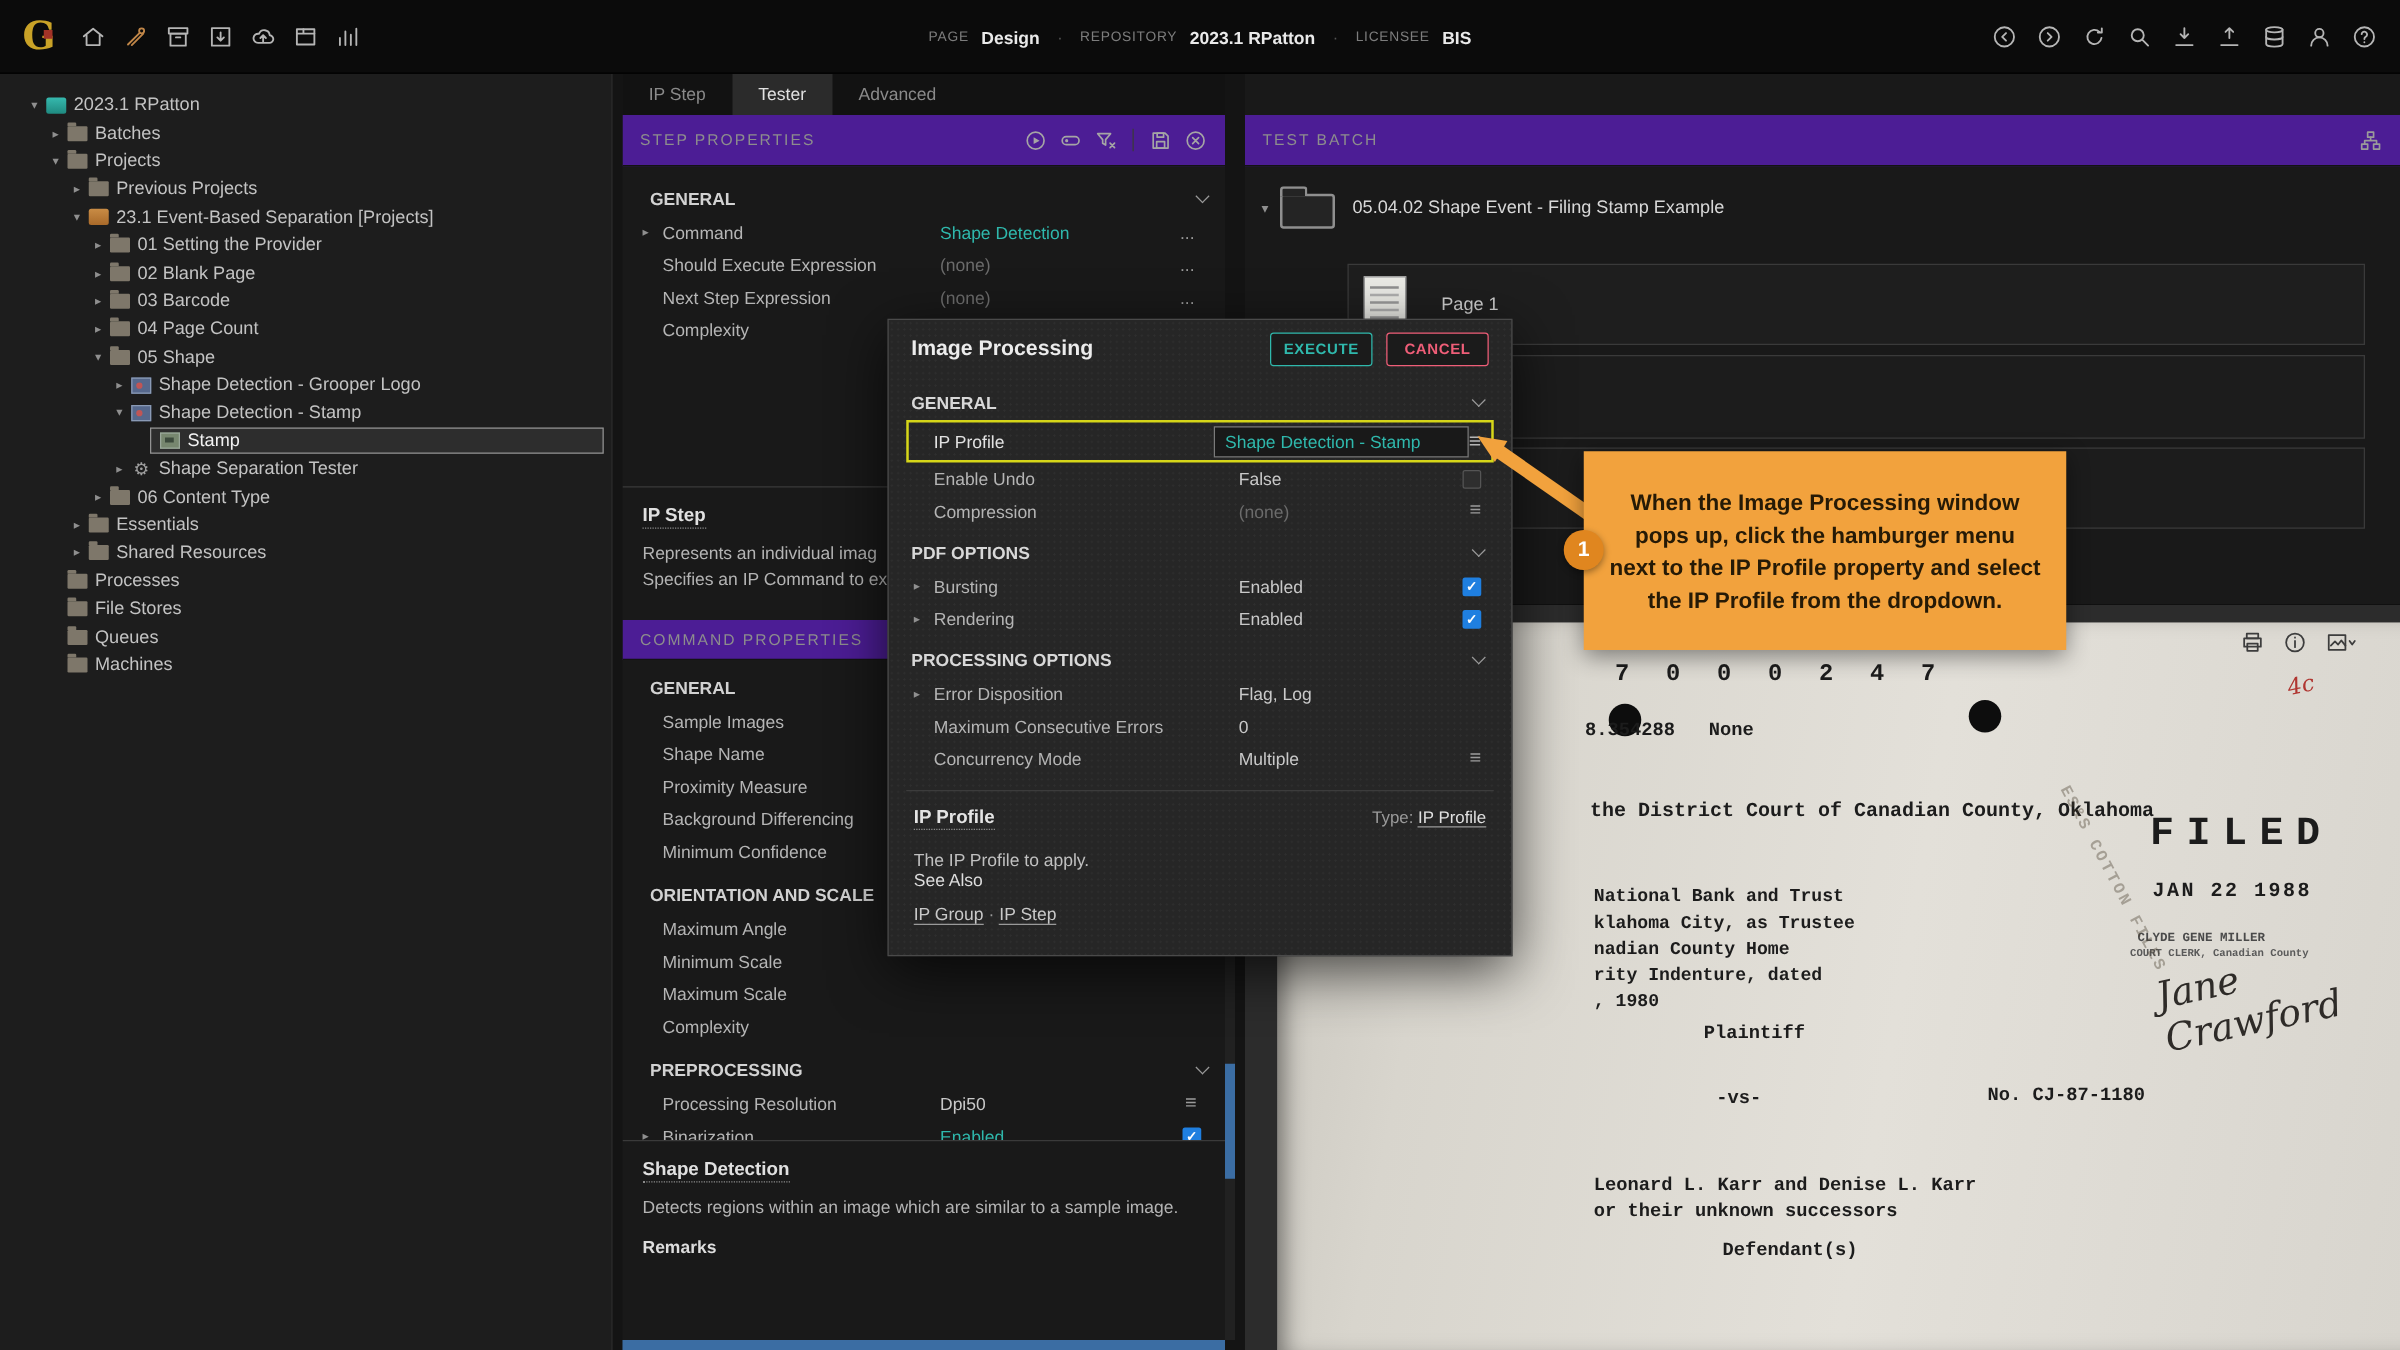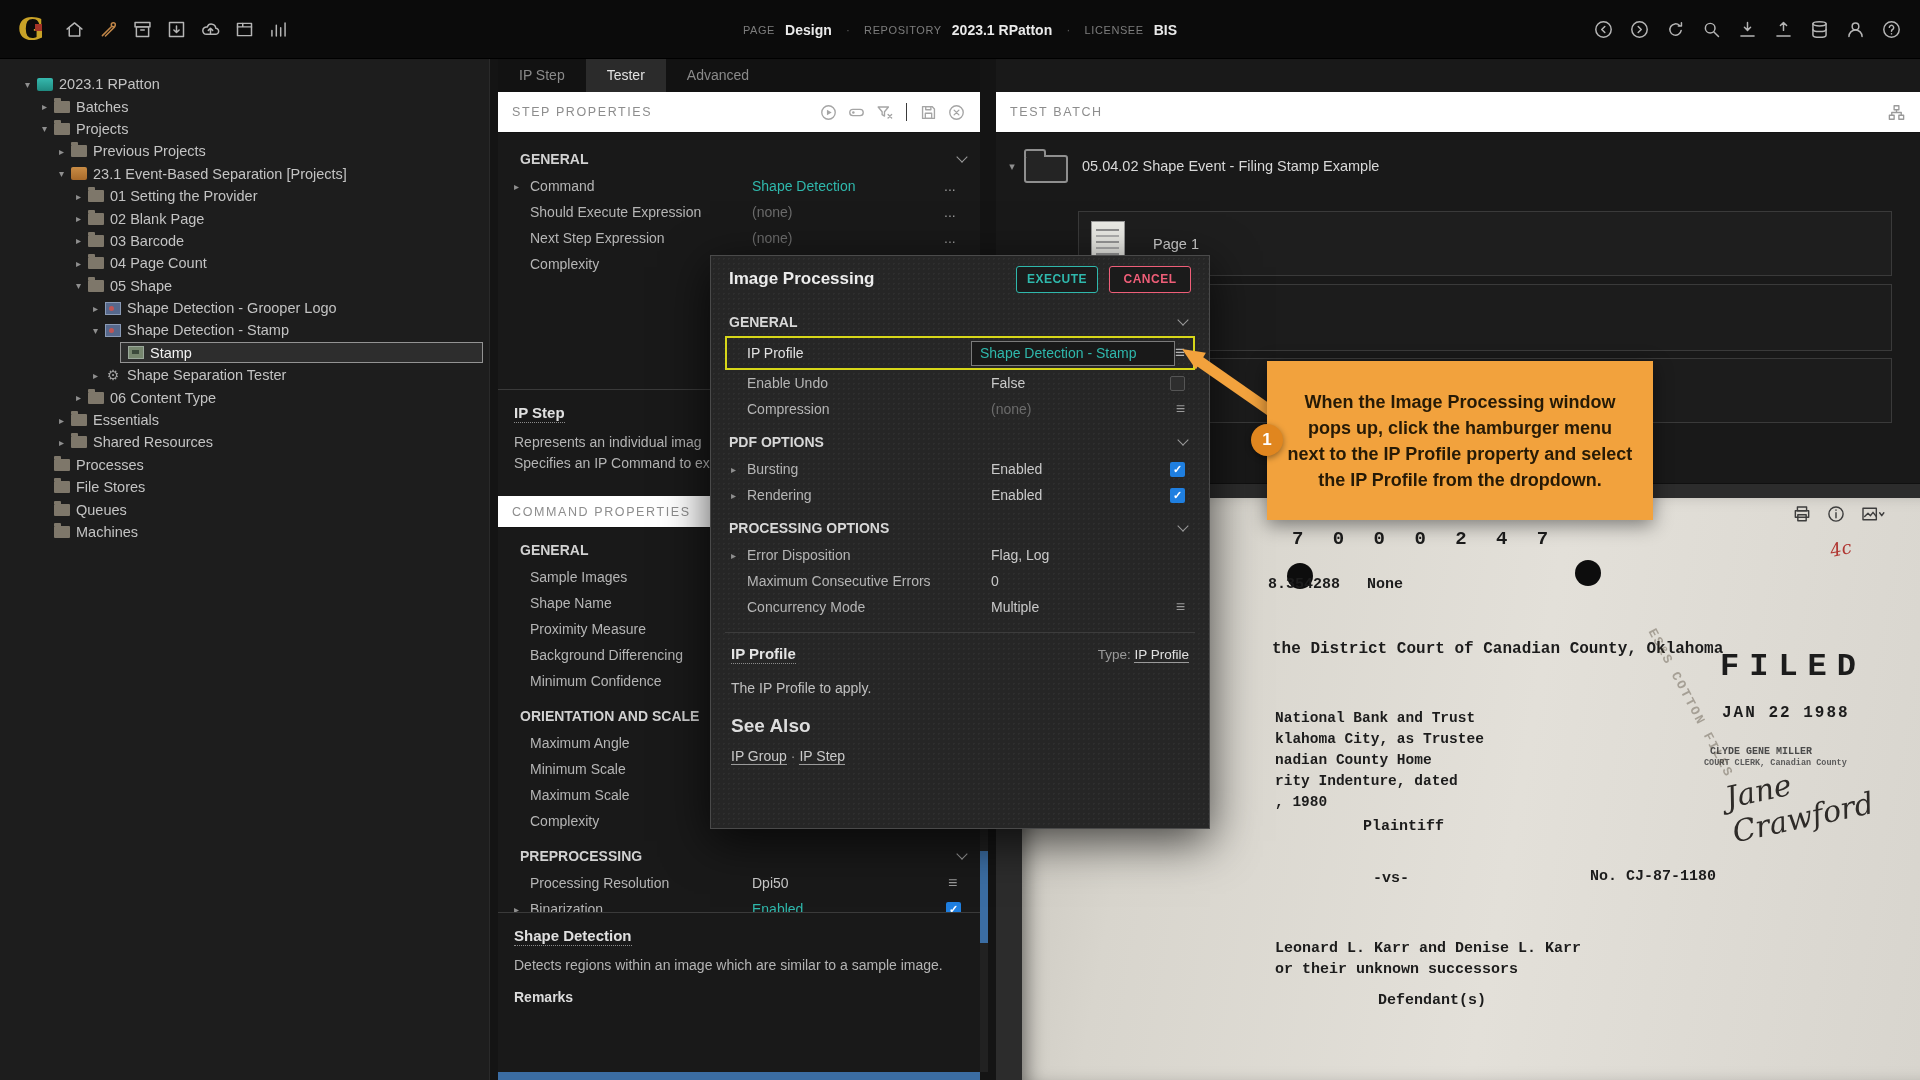--- a/index.html
+++ b/index.html
@@ -36,21 +36,21 @@
   .ic.stamp{background:#77876f;border:1px solid #9aa89a;height:13px}
   .ic.stamp::after{content:"";position:absolute;left:3px;top:3px;width:7px;height:4px;background:#3c4a3c}
   .gearglyph{flex:none;width:16px;color:#a0a0a0;font-size:14px;line-height:14px;margin-left:2px;text-align:center}
   .sel{display:flex;align-items:center;flex:1;margin-right:6px;border:1px solid #939393;background:#2d2d2d;height:21px;padding:0 5px;color:#f2f2f2}
 
   
   #mid{position:absolute;left:498px;top:59px;width:482px;bottom:0;background:#191919;display:flex;flex-direction:column;overflow:hidden}
   #tabs{height:33px;background:#121212;display:flex;flex:none}
   .tab{height:33px;line-height:33px;padding:0 21px;font-size:14px;color:#8a8a8a;cursor:pointer}
   .tab.active{background:#2b2b2b;color:#e2e2e2}
-  .ptoolbar{height:41px;background:#ffffff;display:flex;align-items:center;padding:3px 14px;border-bottom:1px solid #131313;flex:none}
+  .ptoolbar{height:41px;background:#4c1d95;display:flex;align-items:center;padding:3px 14px;border-bottom:1px solid #131313;flex:none}
   .ptoolbar.slim{height:32px}
   .ptitle{font-size:12.5px;letter-spacing:1.6px;color:#8d8d8d}
   .ptools{margin-left:auto;display:flex;align-items:center;gap:9px}
   .ptools .icn{width:19px;height:19px;stroke:#a5a5a5;cursor:pointer}
   .tsep{width:1px;height:18px;background:#3a3a3a;margin:0 3px}
   .padtop{padding-top:12px}
   .ghead{height:28px;display:flex;align-items:center;padding:0 14px 0 22px;font-weight:bold;color:#d2d2d2;font-size:14px;flex:none}
   .ghead .chev{margin-left:auto}
   .chev{width:8px;height:8px;border-right:1.6px solid #9a9a9a;border-bottom:1.6px solid #9a9a9a;transform:rotate(45deg);margin-top:-5px}
   .prow{height:26px;display:flex;align-items:center;padding-left:16px;font-size:14px;flex:none}
@@ -99,21 +99,21 @@
   #paper{position:absolute;left:26px;top:14px;right:0;bottom:0;background:linear-gradient(100deg,#c9c6be 0%,#d8d5cd 16%,#e3e0d9 55%,#d8d5ce 100%);box-shadow:inset 14px 0 20px -10px rgba(0,0,0,.5)}
   .dtext{position:absolute;font-family:"Liberation Mono",monospace;color:#1c1c1c;font-weight:bold;white-space:pre}
   .hole{position:absolute;width:26px;height:26px;border-radius:50%;background:#0d0d0d}
   #dicons{position:absolute;top:6px;right:34px;display:flex;gap:14px;align-items:center}
   #dicons .icn{stroke:#3d3d3d;width:20px;height:20px;cursor:pointer}
   .sig{position:absolute;font-family:"DejaVu Serif",serif;font-style:italic;color:#2e2b28;transform:rotate(-12deg)}
   .wm{position:absolute;font-family:"Liberation Mono",monospace;color:rgba(70,60,45,.38);letter-spacing:2px;transform:rotate(62deg);transform-origin:left top;font-size:13px;font-weight:bold}
   .redmark{position:absolute;font-family:"DejaVu Serif",serif;font-style:italic;color:#b03530;transform:rotate(-12deg);font-size:18px}
 
   
-  #modal{position:absolute;left:710px;top:255px;width:500px;height:574px;background-color:#262626;background-image:radial-gradient(rgba(255,255,255,.035) 1px,transparent 1px);background-size:5px 5px;border:1px solid #4a4a4a;box-shadow:0 12px 44px rgba(0,0,0,.7);z-index:40}
+  #modal{position:absolute;left:710px;top:255px;width:500px;height:510px;background-color:#262626;background-image:radial-gradient(rgba(255,255,255,.035) 1px,transparent 1px);background-size:5px 5px;border:1px solid #4a4a4a;box-shadow:0 12px 44px rgba(0,0,0,.7);z-index:40}
   #mhead{height:46px;display:flex;align-items:center;padding:0 18px}
   #mtitle{font-size:17px;font-weight:bold;color:#ececec}
   #mbtns{margin-left:auto;display:flex}
   .mbtn{width:82px;height:27px;border-radius:3px;background:#1b1b1b;font-size:12px;font-weight:bold;letter-spacing:.5px;display:flex;align-items:center;justify-content:center;margin-left:11px;cursor:pointer}
   .mbtn.exec{border:1px solid #2fb8ac;color:#2fb8ac}
   .mbtn.cancel{border:1px solid #ef5e78;color:#ef5e78}
   #mbody{padding:0 14px}
   .mghead{height:28px;display:flex;align-items:center;font-weight:bold;color:#d8d8d8;font-size:14px;padding:0 8px 0 4px;margin-top:6px}
   .mghead .chev{margin-left:auto}
   .hlrow{border:2px solid #d6d619;height:34px;display:flex;align-items:center;padding:0 8px 0 20px}
@@ -128,21 +128,21 @@
   .mrow .mvalue{flex:1;color:#c9c9c9}
   .mrow .mvalue.none{color:#6b6b6b}
   .mrow .mctl{width:26px;display:flex;justify-content:flex-end;color:#9a9a9a;font-size:16px}
   .mdivider{border-top:1px solid #3c3c3c;margin-top:12px}
   #mhelp{padding:12px 6px}
   .mhtitlerow{display:flex;align-items:baseline}
   .mhtitle{font-size:15px;font-weight:bold;color:#e4e4e4;border-bottom:1px dotted #8a8a8a;padding-bottom:1px}
   .mhtype{margin-left:auto;font-size:13.5px;color:#9a9a9a}
   .mhtypeval{color:#e0e0e0;border-bottom:1px solid #9a9a9a;cursor:pointer}
   .mhtext{margin-top:16px;font-size:14px;color:#c0c0c0}
-  .mhsee{margin-top:19px;font-weight:bold;color:#ddd;font-size:19px}
+  .mhsee{font-weight:normal;color:#ddd;font-size:14px}
   .mlinks{margin-top:11px;font-size:14px;color:#c9c9c9}
   .lnk{border-bottom:1px solid #9a9a9a;cursor:pointer}
   .lsep{color:#9a9a9a;padding:0 4px}
 
   
   #arrowsvg{position:absolute;left:1160px;top:335px;z-index:55;overflow:visible}
   #callout{position:absolute;left:1267px;top:361px;width:386px;height:159px;background:#f2a23d;z-index:60;display:flex;align-items:center;justify-content:center;box-shadow:0 5px 18px rgba(0,0,0,.45)}
   .ctext{padding:0 20px;font-size:18px;line-height:26px;font-weight:bold;color:#261a06;text-align:center}
   #cnum{position:absolute;left:-16px;top:63px;width:32px;height:32px;border-radius:50%;background:#e0861f;color:#fff;font-weight:bold;font-size:17px;display:flex;align-items:center;justify-content:center;box-shadow:0 2px 6px rgba(0,0,0,.4)}
 </style>

